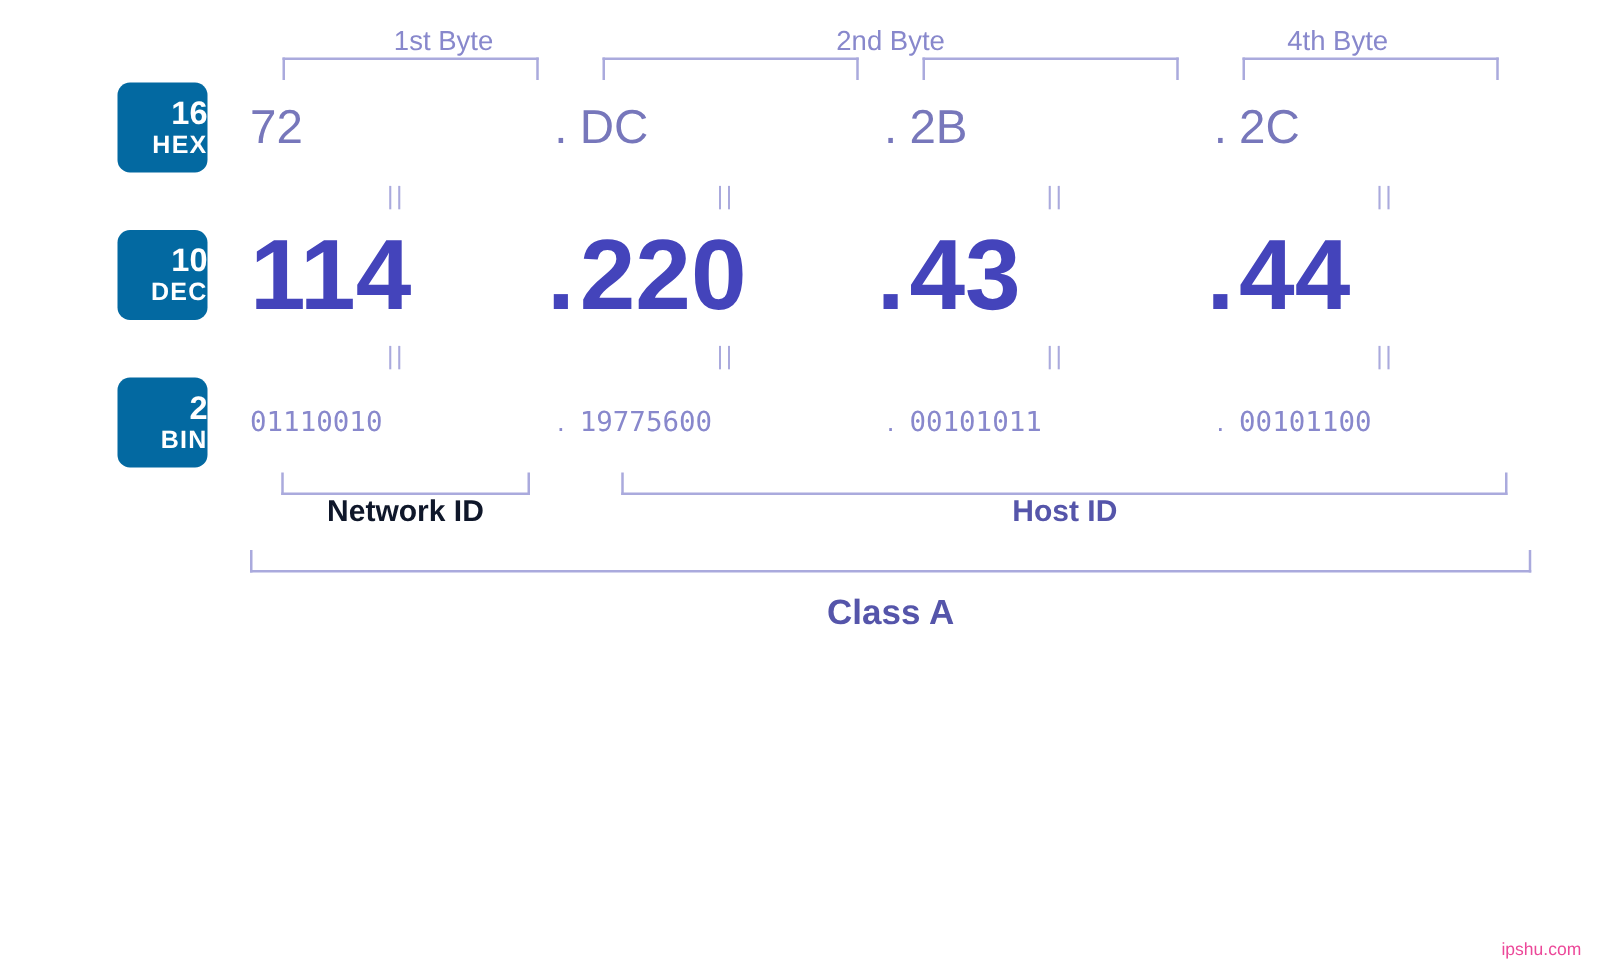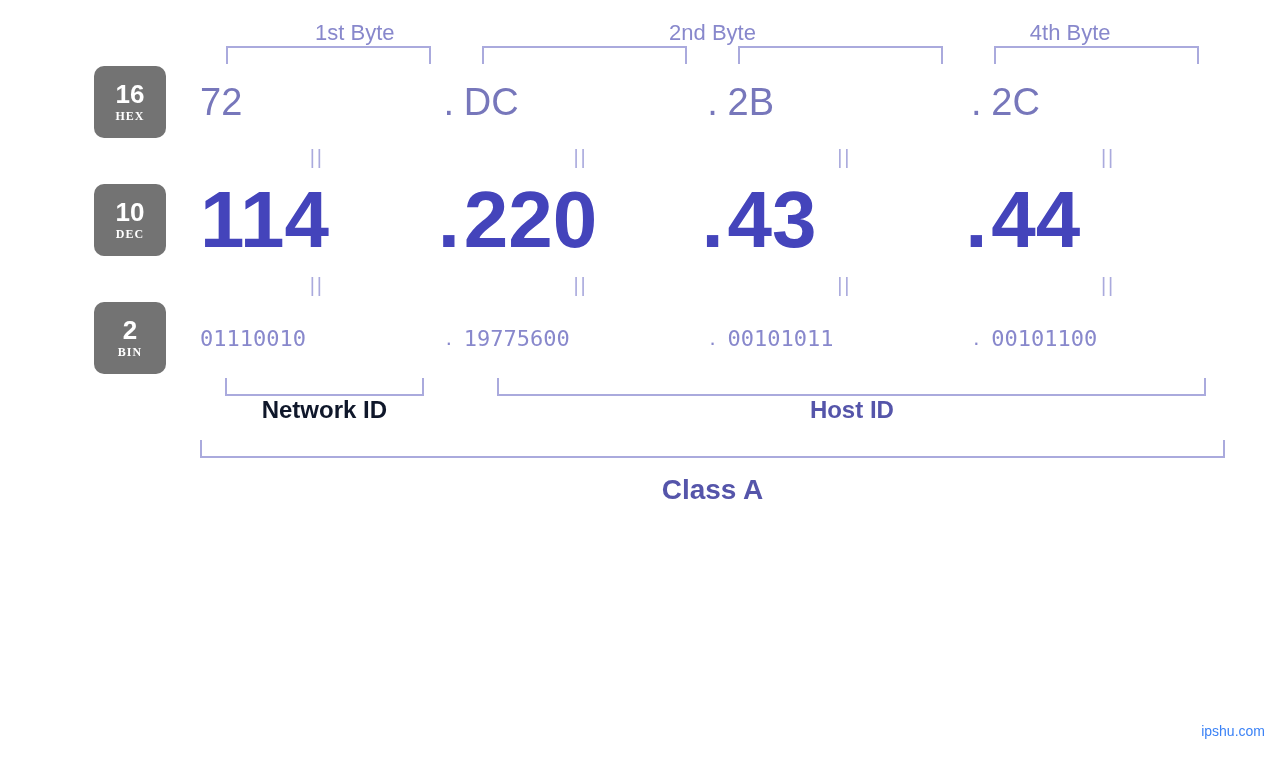--- a/index.html
+++ b/index.html
@@ -77,40 +77,39 @@
     .badge-cell {
       width: 140px;
       display: flex;
       align-items: center;
       justify-content: center;
     }
 
     .badge {
       width: 72px;
       height: 72px;
-      background-color: #737373;
+      background-color: #0369a1;
       border-radius: 10px;
       display: flex;
       flex-direction: column;
-      align-items: center;
+      align-items: flex-end;
       justify-content: center;
       color: white;
     }
 
     .badge-number {
       font-size: 26px;
       font-weight: bold;
       line-height: 1.1;
     }
 
     .badge-label {
-      font-size: 12px;
+      font-size: 20px;
       font-weight: bold;
       letter-spacing: 1px;
-      font-family: Liberation Serif, serif;
     }
 
     .values-row {
       flex: 1;
       display: flex;
       align-items: center;
       justify-content: space-around;
     }
 
     .byte-value {
@@ -231,24 +230,24 @@
       text-align: center;
       font-size: 28px;
       color: #5555aa;
       font-weight: bold;
       margin-top: 16px;
     }
 
     
     .watermark {
       position: absolute;
-      bottom: 28px;
+      bottom: 0;
       right: 20px;
       font-size: 14px;
-      color: #3b82f6;
+      color: #ec4899;
     }
 
     
     .eq-sign {
       font-size: 20px;
       color: #aaaadd;
       letter-spacing: 2px;
     }
   </style>
 </head>

